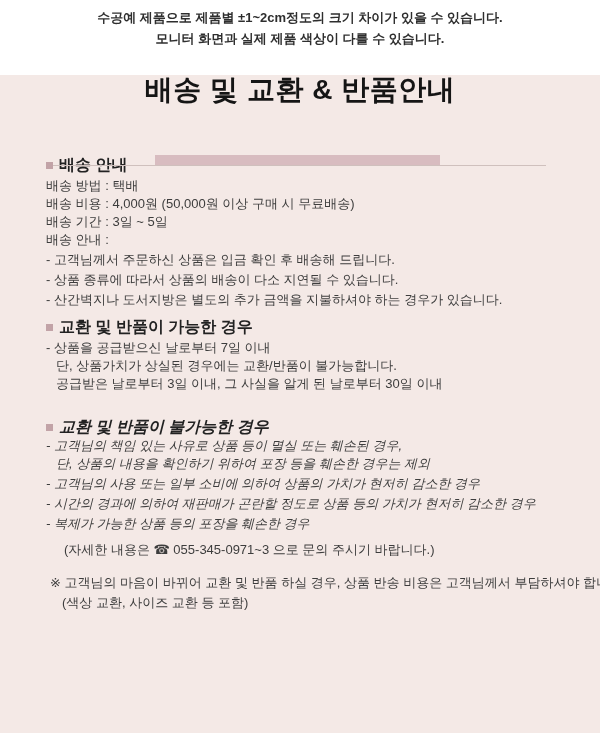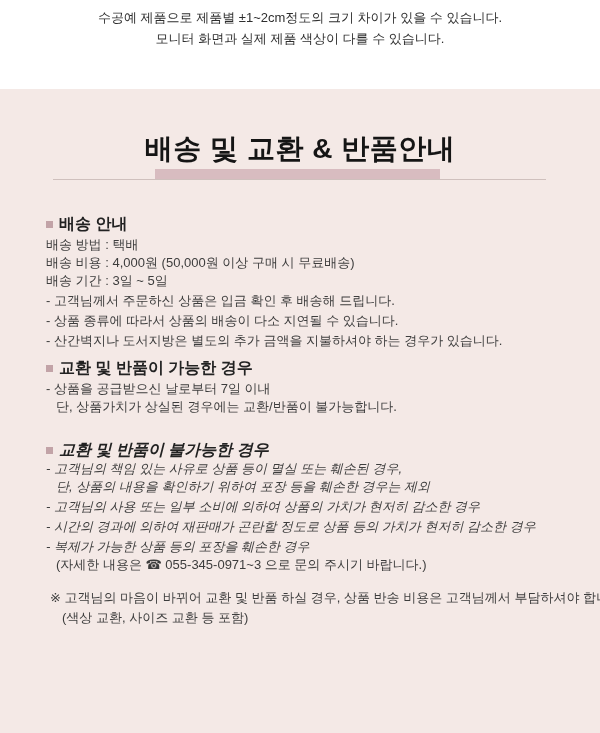--- a/index.html
+++ b/index.html
@@ -12,34 +12,33 @@
     background: #ffffff;
     font-family: "Liberation Sans", "DejaVu Sans", sans-serif;
     overflow: hidden;
   }
   .top-note {
     height: 75px;
     box-sizing: border-box;
     padding-top: 7px;
     text-align: center;
     font-size: 13px;
-    font-weight: 400;
+    font-weight: 700;
     color: #2e2e2e;
     line-height: 21px;
     background: #ffffff;
   }
   .content {
     position: relative;
     height: 658px;
     box-sizing: border-box;
     background: #f4e9e6;
   }
   .page-title {
-    margin: 14px;
-    padding-top: 45px;
+    margin: 0;
     height: 30px;
     text-align: center;
     font-size: 28px;
     line-height: 30px;
     font-weight: 700;
     color: #151515;
     letter-spacing: 0.5px;
   }
   .accent-bar {
     position: absolute;
@@ -92,21 +91,21 @@
   }
   .policy-lines li {
     font-size: 13px;
     line-height: 18px;
     color: #3d3d3d;
     white-space: nowrap;
   }
   .policy-lines li.indent { padding-left: 10px; }
   .policy-lines li.sp { margin-top: 2px; }
   .contact-note {
-    margin: 0;
+    margin: 8px;
     padding-left: 56px;
     font-size: 13px;
     line-height: 18px;
     color: #3d3d3d;
     white-space: nowrap;
   }
   .footer-note {
     margin-top: 14px;
     padding-left: 50px;
     font-size: 13px;
@@ -133,34 +132,36 @@
 
     <div class="section s1">
       <h2 class="section-heading">
         <span class="bullet"></span>
         <span>배송 안내</span>
       </h2>
       <ul class="policy-lines">
         <li>배송 방법 : 택배</li>
         <li>배송 비용 : 4,000원 (50,000원 이상 구매 시 무료배송)</li>
         <li>배송 기간 : 3일 ~ 5일</li>
+        <li>배송 안내 :</li>
         <li class="sp">- 고객님께서 주문하신 상품은 입금 확인 후 배송해 드립니다.</li>
         <li class="sp">- 상품 종류에 따라서 상품의 배송이 다소 지연될 수 있습니다.</li>
         <li class="sp">- 산간벽지나 도서지방은 별도의 추가 금액을 지불하셔야 하는 경우가 있습니다.</li>
       </ul>
     </div>
 
     <div class="section s2">
       <h2 class="section-heading">
         <span class="bullet"></span>
         <span>교환 및 반품이 가능한 경우</span>
       </h2>
       <ul class="policy-lines">
         <li>- 상품을 공급받으신 날로부터 7일 이내</li>
         <li class="indent">단, 상품가치가 상실된 경우에는 교환/반품이 불가능합니다.</li>
+        <li class="indent">공급받은 날로부터 3일 이내, 그 사실을 알게 된 날로부터 30일 이내</li>
       </ul>
     </div>
 
     <div class="section s3">
       <h2 class="section-heading">
         <span class="bullet"></span>
         <span>교환 및 반품이 불가능한 경우</span>
       </h2>
       <ul class="policy-lines">
         <li>- 고객님의 책임 있는 사유로 상품 등이 멸실 또는 훼손된 경우,</li>

